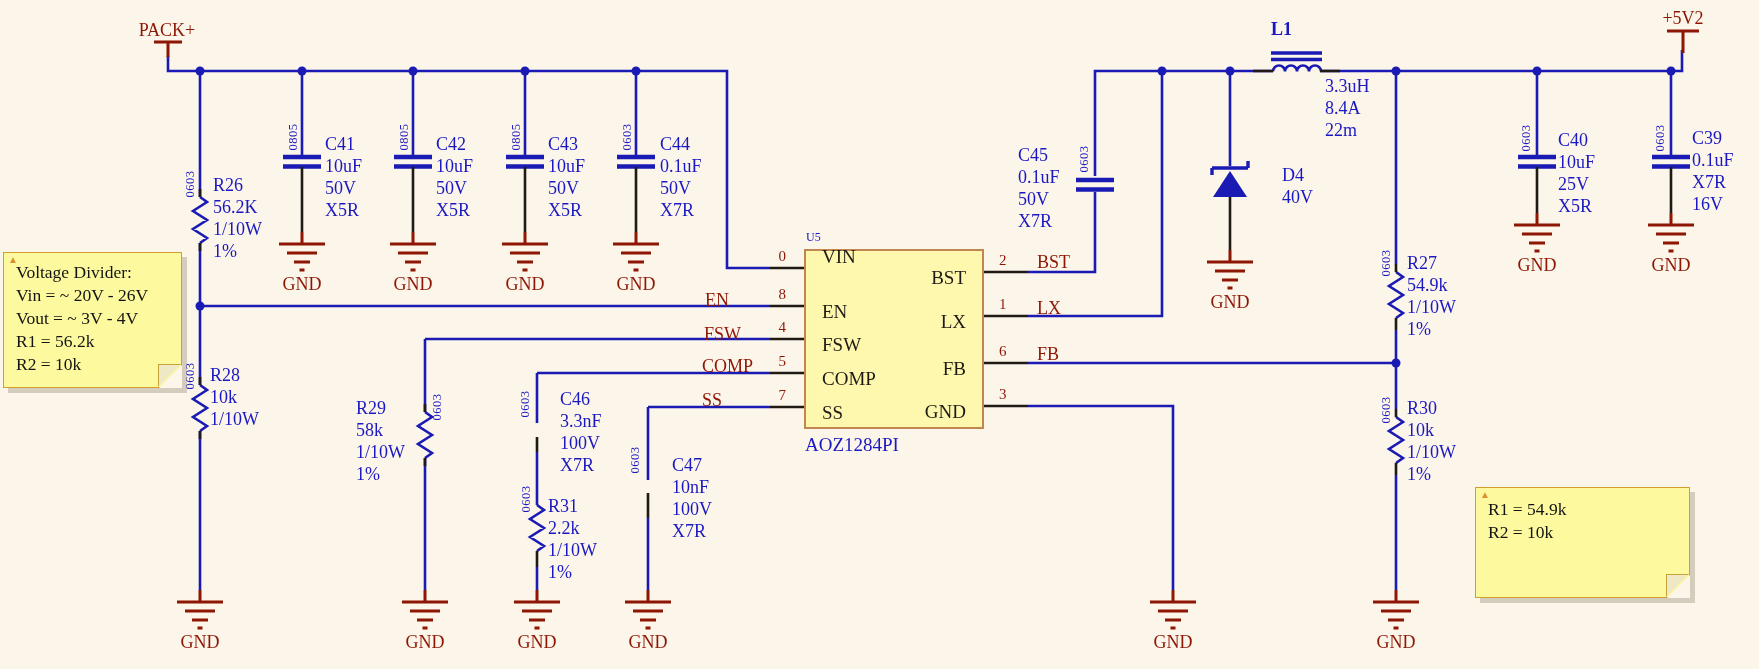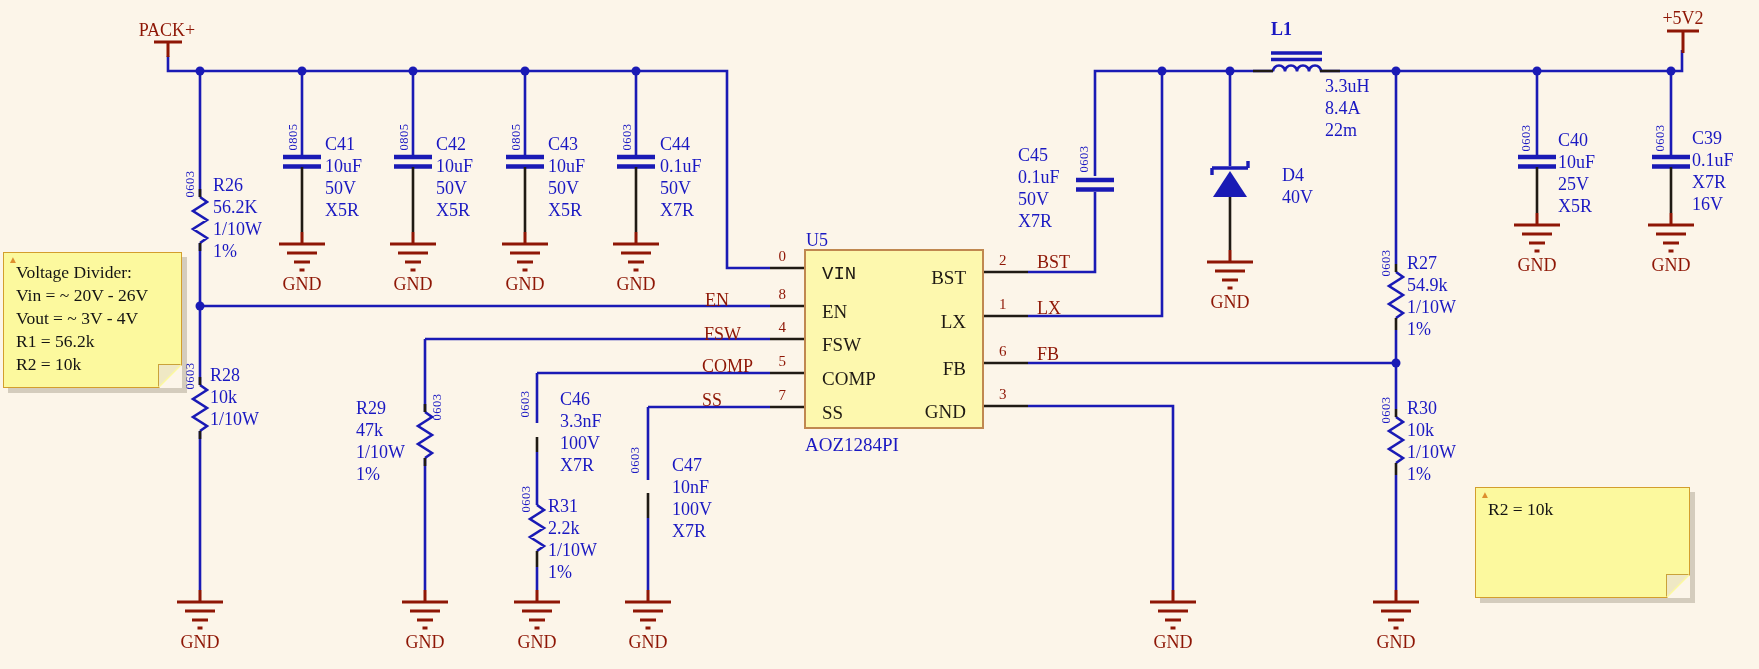--- a/index.html
+++ b/index.html
@@ -20,21 +20,21 @@
   .fp{position:absolute;font-size:12.5px;color:var(--tblue);
       transform:translate(-50%,-50%) rotate(-90deg);letter-spacing:.5px;}
   .net{position:absolute;font-size:18px;color:var(--dkred);white-space:nowrap;}
   .pnum{position:absolute;font-size:15px;color:var(--dkred);width:30px;}
   .pname{position:absolute;font-size:19px;color:var(--blk);white-space:nowrap;}
   .gndlbl{position:absolute;font-size:18px;color:var(--dkred);transform:translateX(-50%);}
   .pwr{position:absolute;font-size:18px;color:var(--dkred);transform:translateX(-50%);}
   #title{position:absolute;left:750px;top:31px;width:270px;text-align:center;
          font-family:"Liberation Sans", sans-serif;font-weight:bold;font-size:31px;
          color:var(--titlered);}
-  #u5ref{position:absolute;left:806px;top:230px;font-size:18px;color:var(--tblue);}
+  #u5ref{position:absolute;left:806px;top:230px;font-size:12px;color:var(--tblue);}
   #u5part{position:absolute;left:805px;top:434px;font-size:19px;color:var(--tblue);}
   .note{position:absolute;background:var(--notebg);border:1.6px solid var(--notebd);
         box-shadow:5px 5px 0 rgba(120,110,90,.30);}
   .nline{position:relative;font-size:17.5px;line-height:23px;color:#141414;
          padding-left:12px;white-space:nowrap;}
   .ntri{position:absolute;left:4px;top:1px;font-size:10px;color:#dd8f2e;}
   .ncut{position:absolute;right:-1px;bottom:-1px;width:23px;height:23px;
         background:var(--bg);clip-path:polygon(100% 0,100% 100%,0 100%);}
   .nfold{position:absolute;right:0px;bottom:0px;width:22px;height:22px;
         background:#efe8c4;border-left:1px solid #c9a23a;border-top:1px solid #c9a23a;
@@ -126,21 +126,21 @@
       </div>
       <div class="fp" style="left: 190px; top: 184px; position: absolute;">0603</div>
       <div class="txt lblk" style="left: 210px; top: 364px; position: absolute;">
         <div class="lline">R28</div>
         <div class="lline">10k</div>
         <div class="lline">1/10W</div>
       </div>
       <div class="fp" style="left: 190px; top: 376px; position: absolute;">0603</div>
       <div class="txt lblk" style="left: 356px; top: 397px; position: absolute;">
         <div class="lline">R29</div>
-        <div class="lline">47k</div>
+        <div class="lline">58k</div>
         <div class="lline">1/10W</div>
         <div class="lline">1%</div>
       </div>
       <div class="fp" style="left: 437px; top: 407px; position: absolute;">0603</div>
       <div class="txt lblk" style="left: 548px; top: 495px; position: absolute;">
         <div class="lline">R31</div>
         <div class="lline">2.2k</div>
         <div class="lline">1/10W</div>
         <div class="lline">1%</div>
       </div>
@@ -237,21 +237,21 @@
       <div class="net" style="left: 705px; top: 290px; position: absolute;">EN</div>
       <div class="net" style="left: 704px; top: 324px; position: absolute;">FSW</div>
       <div class="net" style="left: 702px; top: 356px; position: absolute;">COMP</div>
       <div class="net" style="left: 702px; top: 390px; position: absolute;">SS</div>
       <div class="net" style="left: 1037px; top: 252px; position: absolute;">BST</div>
       <div class="net" style="left: 1037px; top: 298px; position: absolute;">LX</div>
       <div class="net" style="left: 1037px; top: 344px; position: absolute;">FB</div>
       <div class="pwr" style="left: 167px; top: 20px; position: absolute;">PACK+</div>
       <div class="pwr" style="left: 1683px; top: 8px; position: absolute;">+5V2</div>
       <div class="pnum" style="left: 756px; top: 248px; position: absolute; text-align: right;">0</div>
-      <div class="pname" style="left: 822px; top: 263px; position: absolute; font-family: Liberation Mono, monospace;">VIN</div>
+      <div class="pname" style="left: 822px; top: 246px; position: absolute;">VIN</div>
       <div class="pnum" style="left: 756px; top: 286px; position: absolute; text-align: right;">8</div>
       <div class="pname" style="left: 822px; top: 301px; position: absolute;">EN</div>
       <div class="pnum" style="left: 756px; top: 319px; position: absolute; text-align: right;">4</div>
       <div class="pname" style="left: 822px; top: 334px; position: absolute;">FSW</div>
       <div class="pnum" style="left: 756px; top: 353px; position: absolute; text-align: right;">5</div>
       <div class="pname" style="left: 822px; top: 368px; position: absolute;">COMP</div>
       <div class="pnum" style="left: 756px; top: 387px; position: absolute; text-align: right;">7</div>
       <div class="pname" style="left: 822px; top: 402px; position: absolute;">SS</div>
       <div class="pnum" style="left: 999px; top: 252px; position: absolute;">2</div>
       <div class="pname" style="left: 866px; top: 267px; position: absolute; width: 100px; text-align: right;">BST</div>
@@ -282,19 +282,20 @@
           <div class="nline">Vout = ~ 3V - 4V</div>
           <div class="nline">R1 = 56.2k</div>
           <div class="nline">R2 = 10k</div>
         </div>
         <div class="ncut"></div>
         <div class="nfold"></div>
       </div>
       <div class="note" style="left: 1475px; top: 487px; position: absolute; width: 213px; height: 109px;">
         <div class="ntri">▲</div>
         <div style="padding-top: 10px;">
+          <div class="nline">R1 = 54.9k</div>
           <div class="nline">R2 = 10k</div>
         </div>
         <div class="ncut"></div>
         <div class="nfold"></div>
       </div>
     </div>
 </div>
 
 </body></html>

